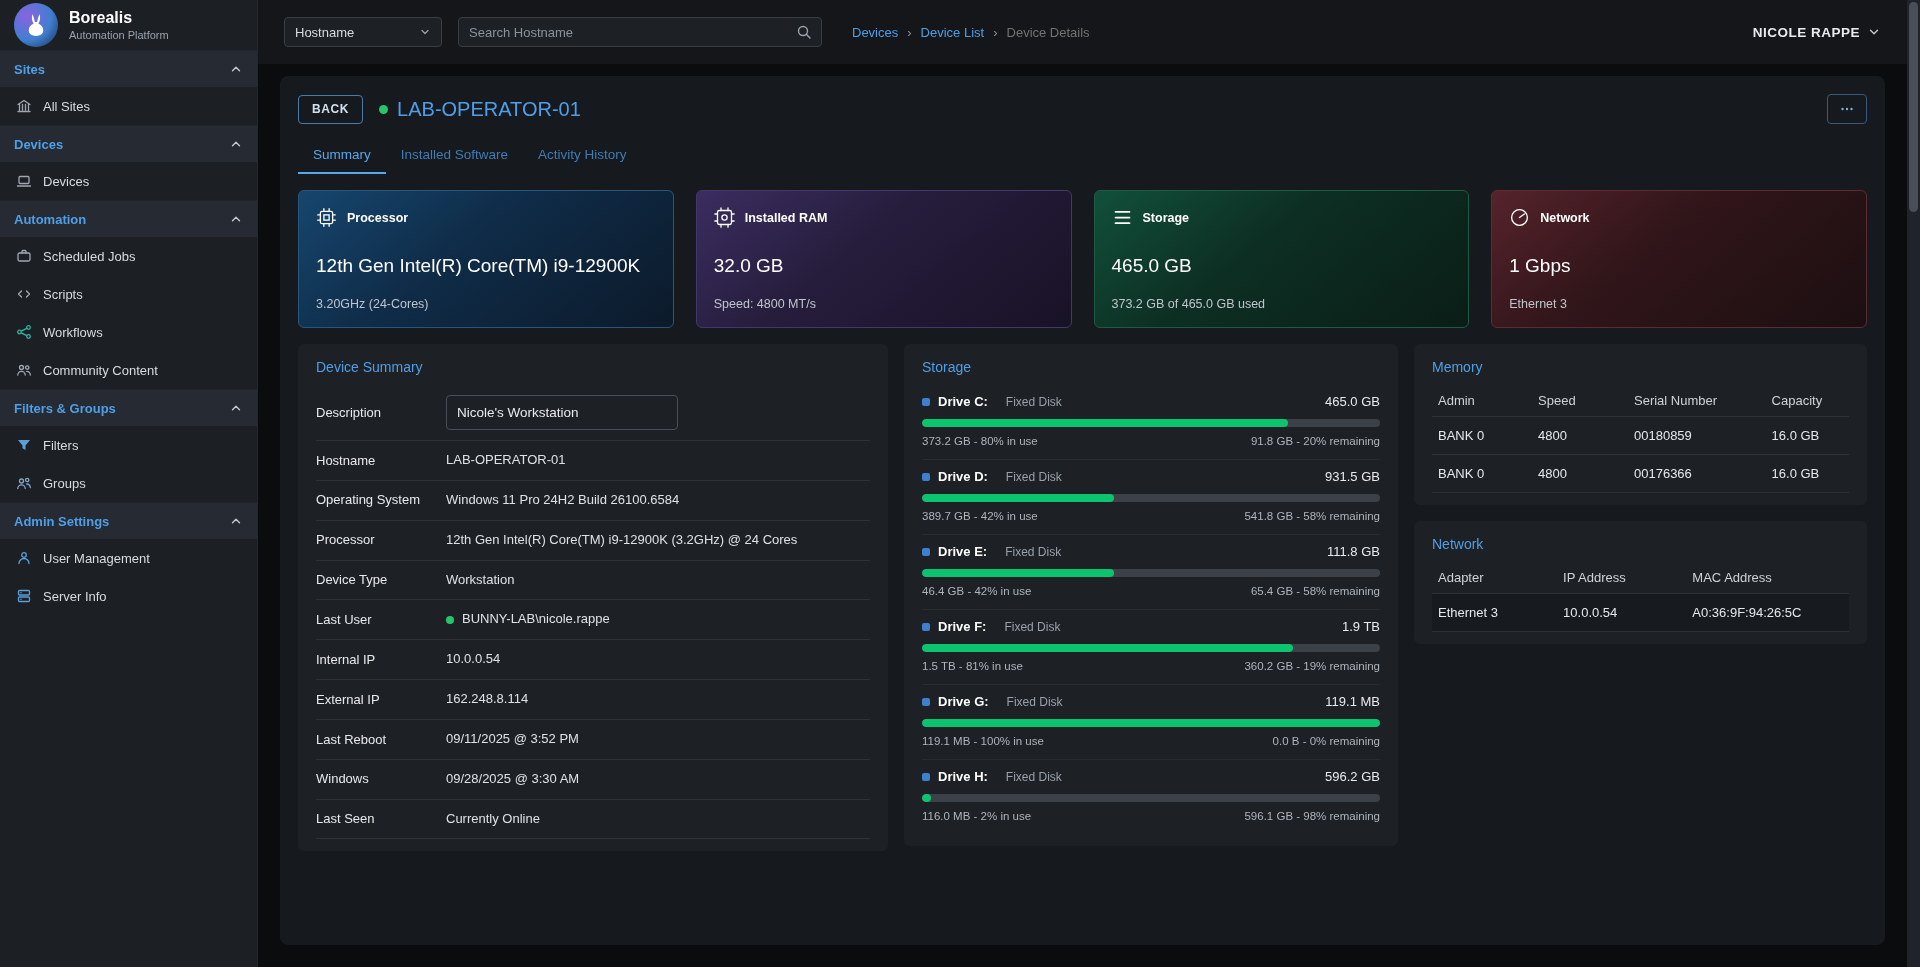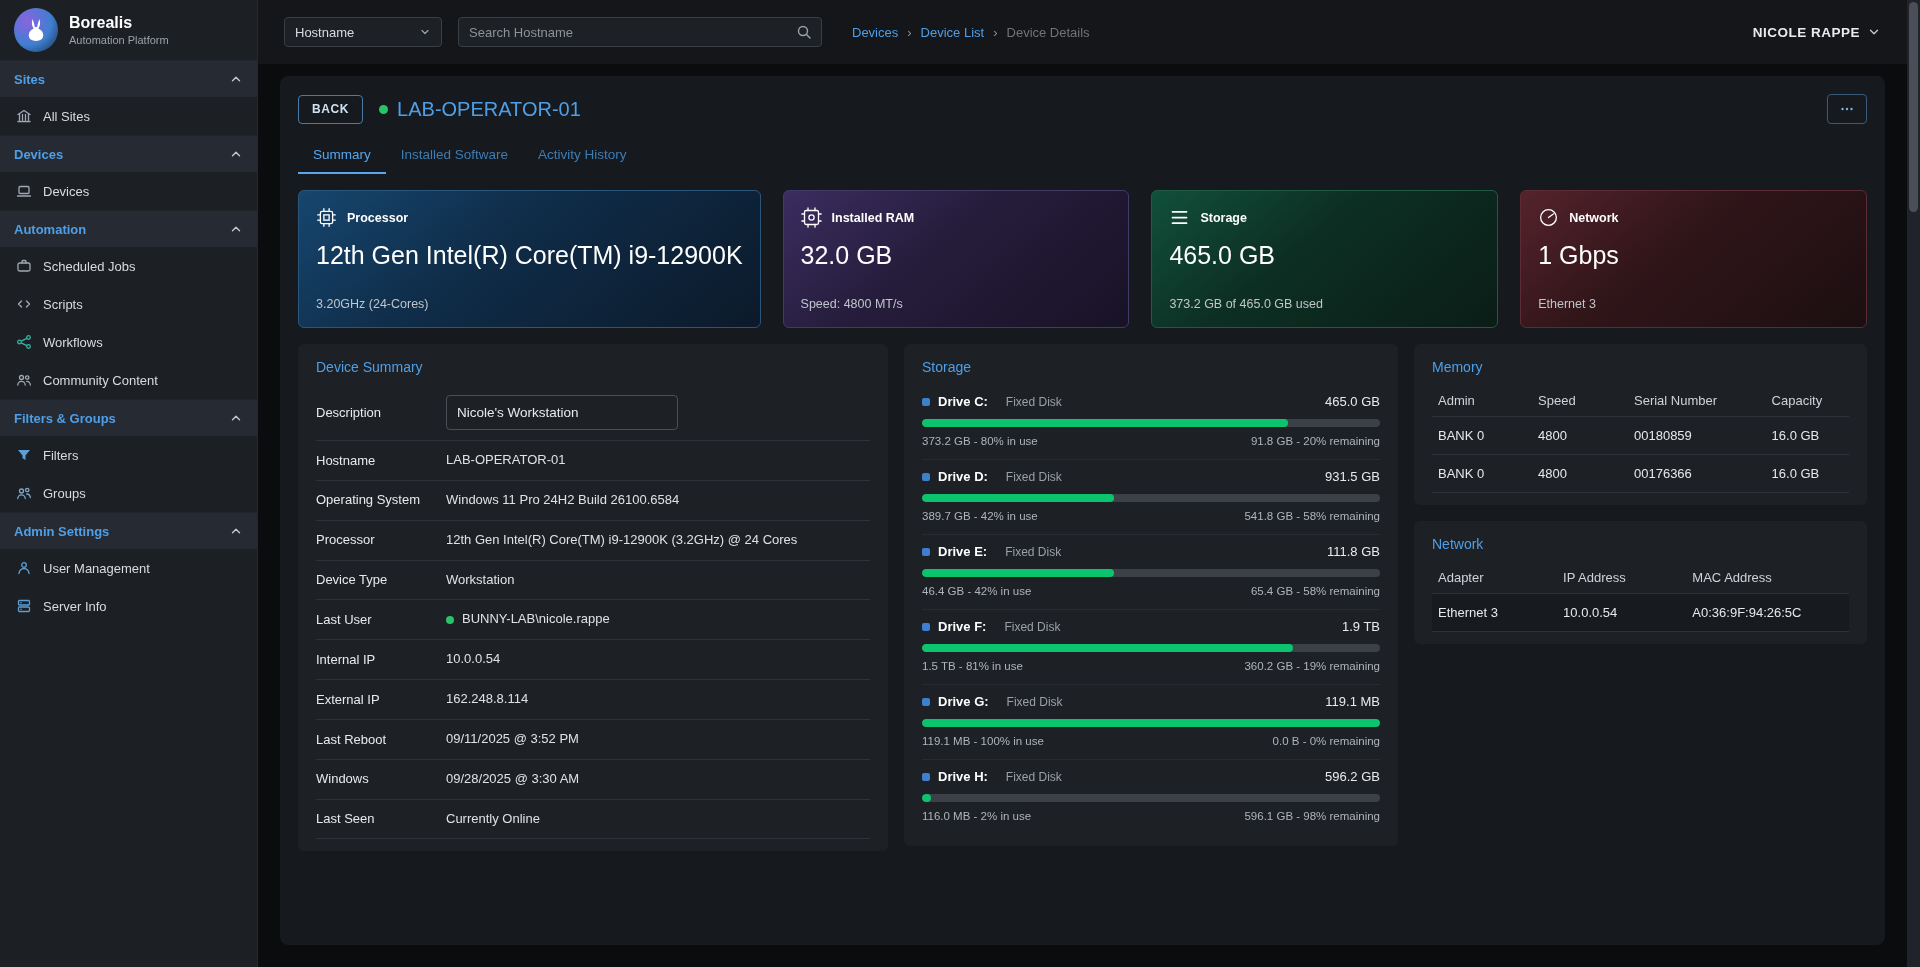--- a/index.html
+++ b/index.html
@@ -7,21 +7,21 @@
   body {
     background:#0a0c0e;
     font-family:"Liberation Sans", sans-serif;
     color:#e6e9ec;
     overflow:hidden;
   }
   .app { display:flex; height:100%; }
 
   
   .sidebar { width:258px; flex-shrink:0; background:#1c1f24; border-right:1px solid #24282e; display:flex; flex-direction:column; }
-  .brand { display:flex; align-items:center; gap:11px; padding:10px 14px; height:60px; }
+  .brand { display:flex; align-items:center; gap:11px; padding:10px 14px; height:50px; }
   .logo { width:44px; height:44px; border-radius:50%;
     background:radial-gradient(circle at 30% 30%, #8a63e0, #3f7fd0 55%, #1b2e52);
     display:flex; align-items:center; justify-content:center; flex-shrink:0; }
   .logo svg { width:28px; height:28px; }
   .brand-name { font-size:16px; font-weight:bold; color:#ffffff; }
   .brand-sub { font-size:11px; color:#9aa2ab; margin-top:2px; }
 
   .section-header { display:flex; justify-content:space-between; align-items:center;
     background:#262b33; padding:0 14px; height:37px; color:#4f9fe8;
     font-size:13px; font-weight:bold; cursor:pointer; border-top:1px solid #20242b; }
@@ -69,21 +69,21 @@
   .stat-cards { display:grid; grid-template-columns:repeat(4,1fr); gap:22px; margin-top:16px; }
   .card { border-radius:6px; padding:16px 17px; height:138px; display:flex; flex-direction:column;
     border:1px solid rgba(255,255,255,.07); }
   .card-blue   { background:linear-gradient(140deg,#16466e 0%,#0f2c48 42%,#0c1a2a 100%); border-color:#2b567c; }
   .card-purple { background:linear-gradient(140deg,#3b2d60 0%,#261d3c 42%,#181226 100%); border-color:#43386a; }
   .card-green  { background:linear-gradient(140deg,#11503a 0%,#0d2f23 42%,#0a1d16 100%); border-color:#1f5a43; }
   .card-maroon { background:linear-gradient(140deg,#55232b 0%,#301519 42%,#1c0f11 100%); border-color:#5c2b33; }
   .card-top { display:flex; align-items:center; gap:10px; }
   .card-top svg { width:21px; height:21px; color:#ffffff; }
   .card-label { font-size:12.5px; font-weight:bold; color:#ffffff; }
-  .card-value { font-size:25px; color:#ffffff; margin-top:13px; white-space:nowrap; }
+  .card-value { font-size:19px; color:#ffffff; margin-top:27px; white-space:nowrap; }
   .card-footer { margin-top:auto; font-size:12.5px; color:#bfc5cb; }
 
   .lower { display:grid; grid-template-columns:590px 494px 1fr; gap:16px; margin-top:16px; align-items:start; flex:1; min-height:0; }
   .box { background:#1d2126; border-radius:6px; padding:15px 18px 12px; }
   .box-title { font-size:14px; color:#4f9fe8; margin-bottom:10px; }
 
   
   .sum-row { display:flex; align-items:center; padding:10px 0; border-bottom:1px solid #2d3138; font-size:13px; }
   .sum-label { width:130px; flex-shrink:0; color:#e8eaec; line-height:1.35; }
   .sum-value { color:#dfe2e5; line-height:1.45; display:flex; align-items:center; gap:8px; }

